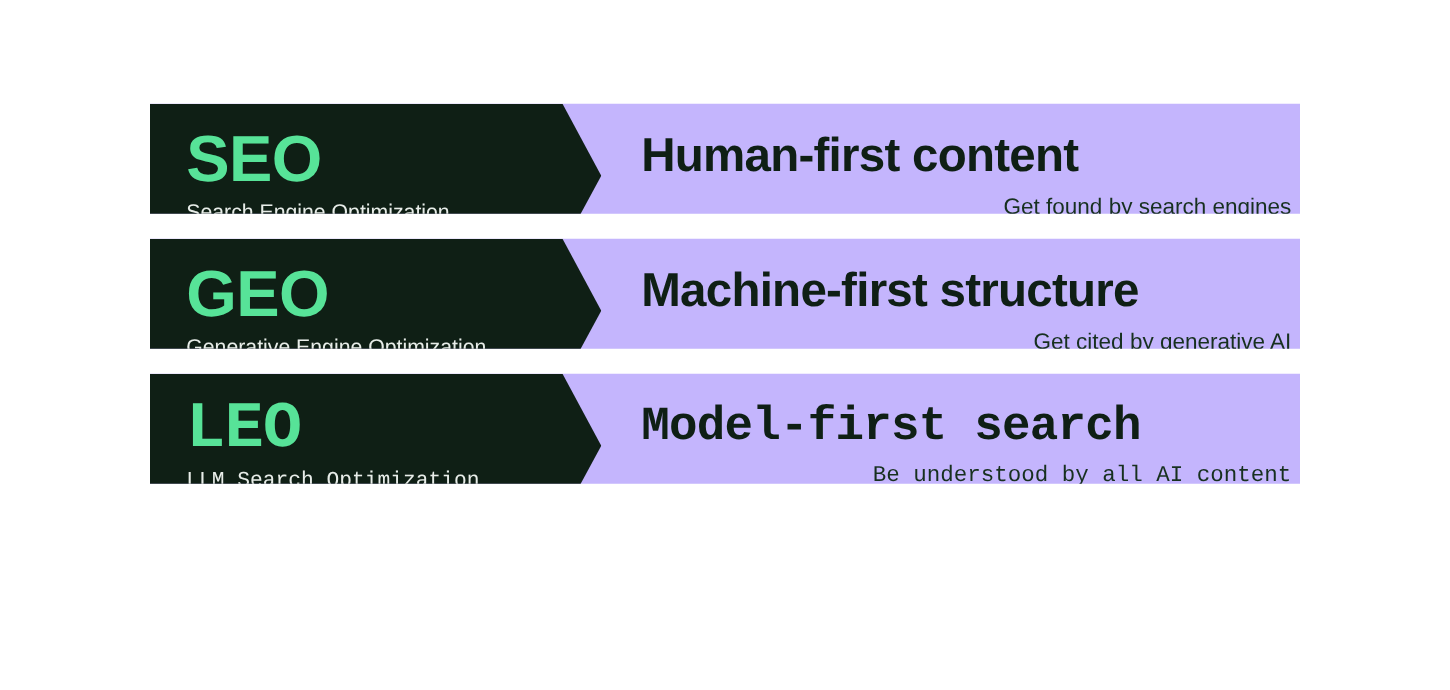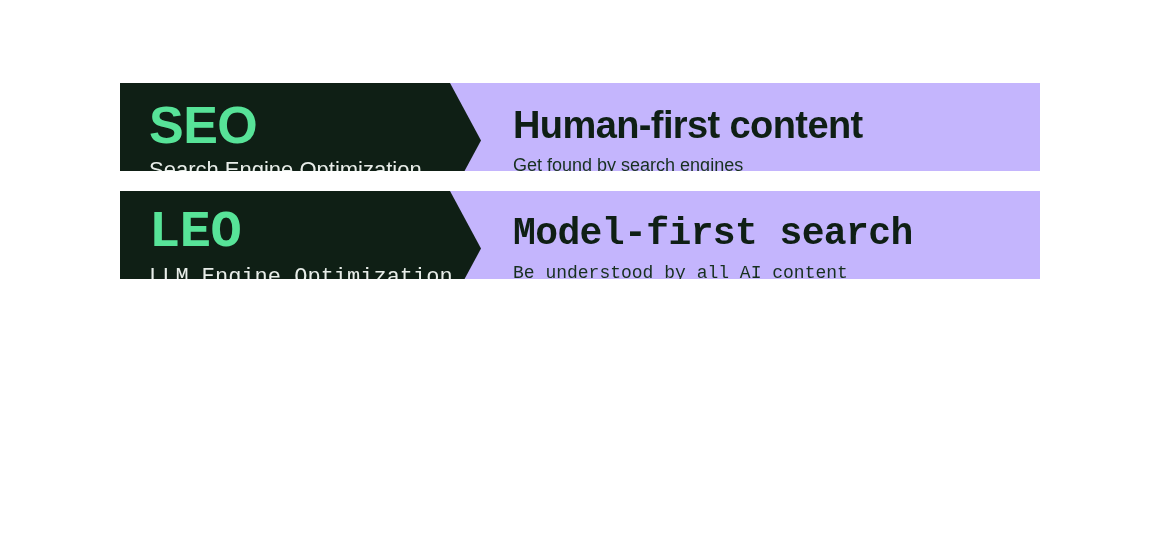--- a/index.html
+++ b/index.html
@@ -57,21 +57,21 @@
   .acronym {
     font-size: 52px;
     font-weight: bold;
     color: #57E398;
     line-height: 1.0;
     letter-spacing: -0.5px;
     margin: 0 0 7px 0;
   }
 
   .acronym-expansion {
-    font-size: 22px;
+    font-size: 17px;
     font-weight: normal;
     color: #E8EDE9;
     line-height: 1.1;
     margin: 0;
     white-space: nowrap;
   }
 
   .detail-panel {
     position: absolute;
     left: 393px;
@@ -93,46 +93,59 @@
     white-space: nowrap;
   }
 
   .subline {
     font-size: 18px;
     font-weight: normal;
     color: #17301F;
     line-height: 1.1;
     margin: 0;
     white-space: nowrap;
+    text-align: right;
   }
 </style>
 </head>
 <body>
 
 <div id="infographic">
 
   <div class="row">
     <div class="acronym-panel">
       <div class="acronym-inner">
         <div class="acronym">SEO</div>
         <div class="acronym-expansion">Search Engine Optimization</div>
       </div>
     </div>
     <div class="detail-panel">
       <div class="headline">Human-first content</div>
       <div class="subline">Get found by search engines</div>
     </div>
   </div>
 
+  <div class="row">
+    <div class="acronym-panel">
+      <div class="acronym-inner">
+        <div class="acronym">GEO</div>
+        <div class="acronym-expansion">Generative Engine Optimization</div>
+      </div>
+    </div>
+    <div class="detail-panel">
+      <div class="headline">Machine-first structure</div>
+      <div class="subline">Get cited by generative AI</div>
+    </div>
+  </div>
 
   <div class="row">
     <div class="acronym-panel">
       <div class="acronym-inner">
         <div class="acronym">LEO</div>
-        <div class="acronym-expansion">LLM Engine Optimization</div>
+        <div class="acronym-expansion">LLM Search Optimization</div>
       </div>
     </div>
     <div class="detail-panel">
       <div class="headline">Model-first search</div>
       <div class="subline">Be understood by all AI content</div>
     </div>
   </div>
 
 </div>
 

